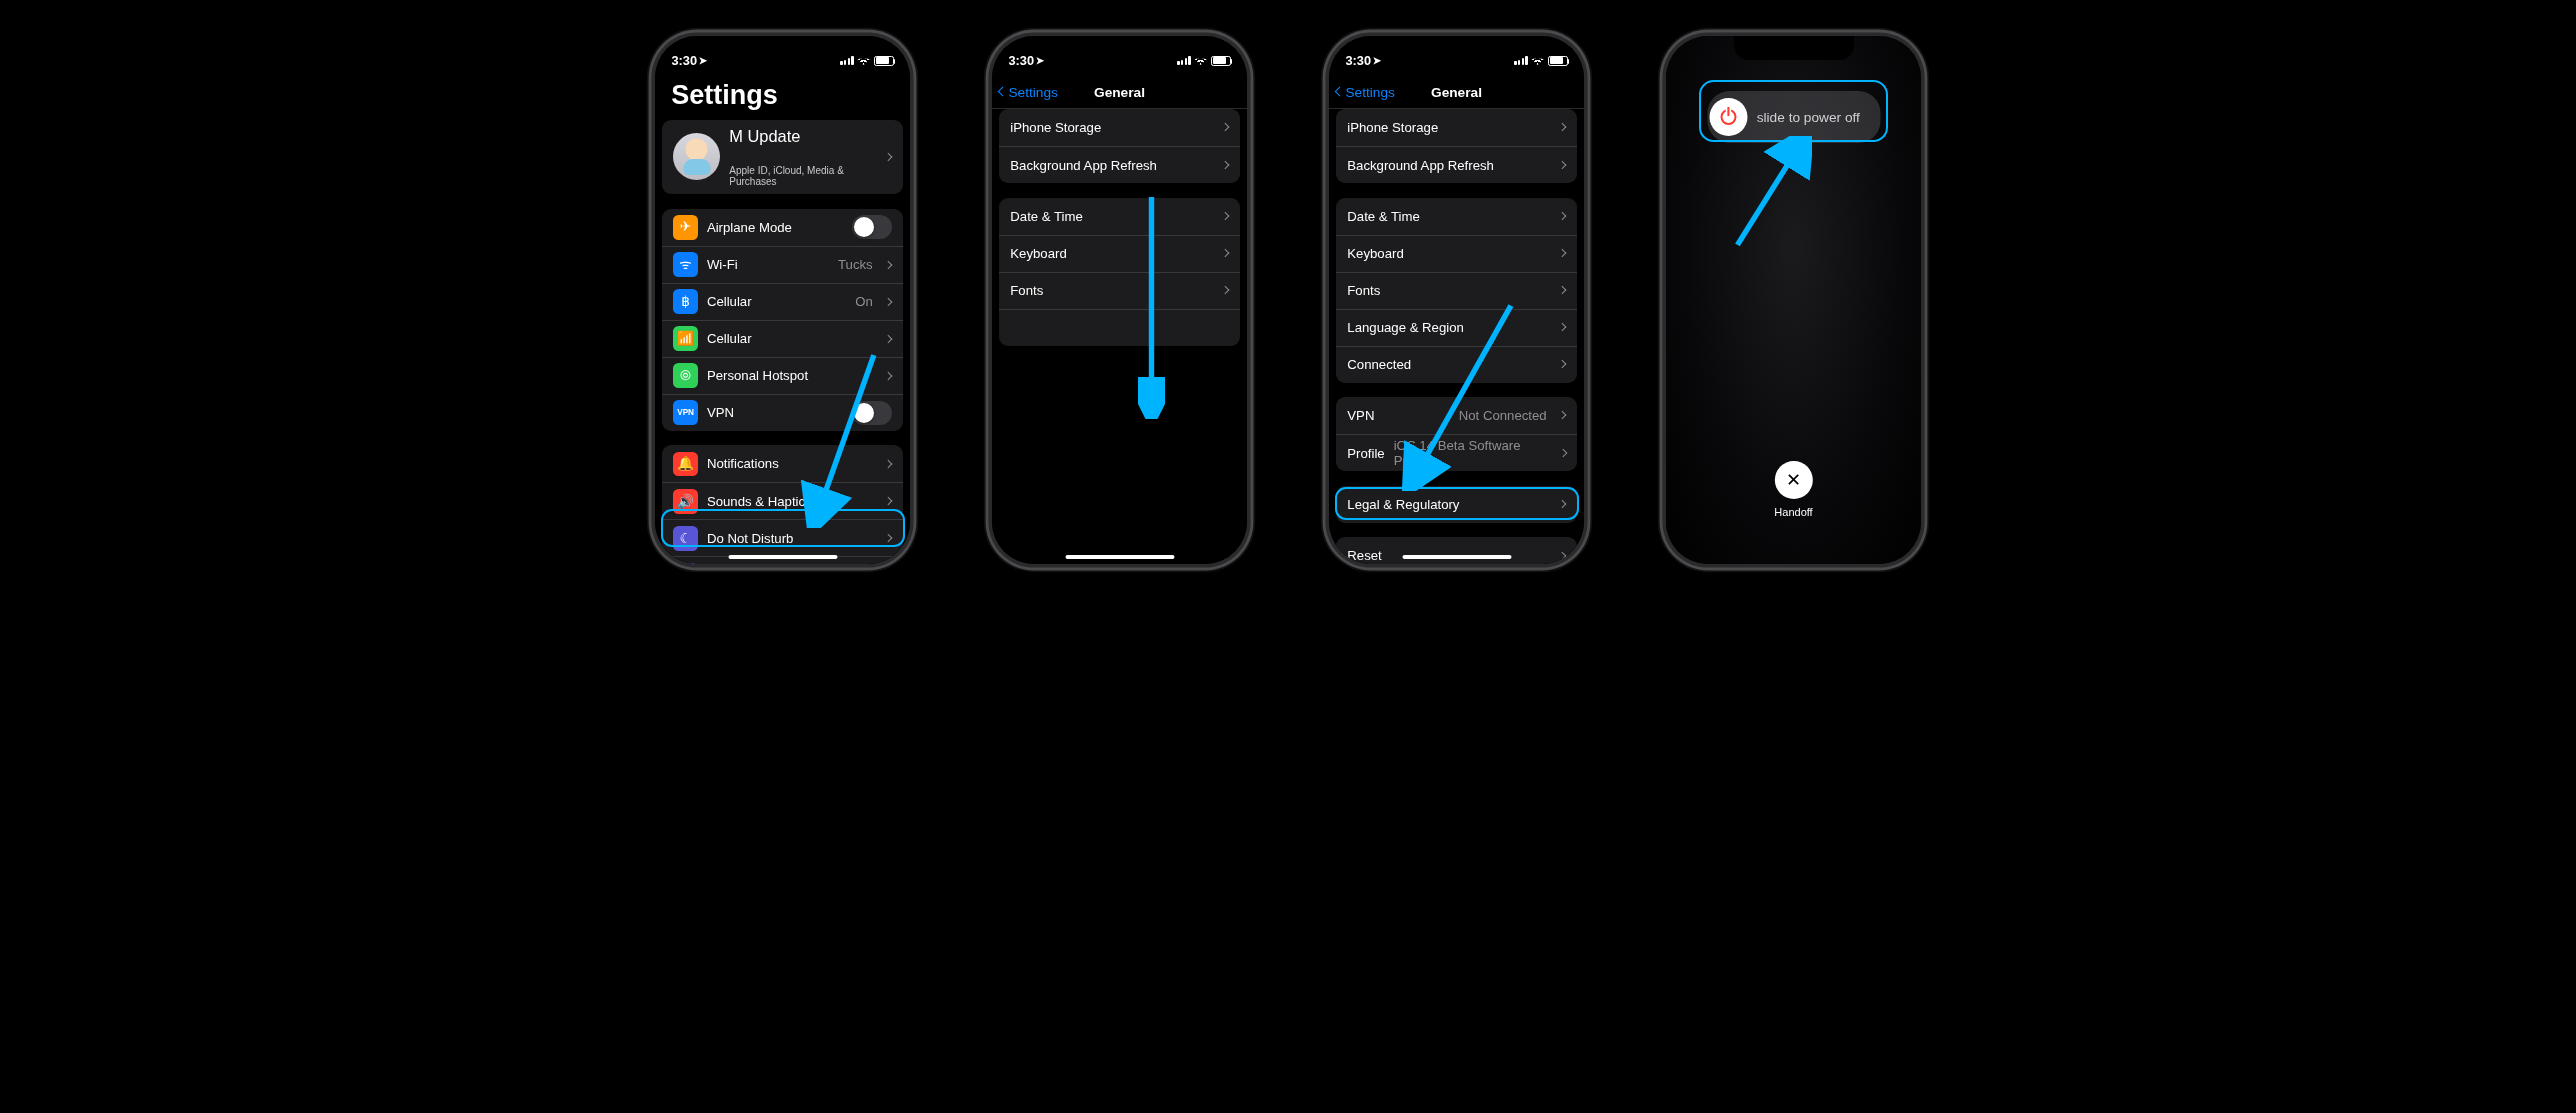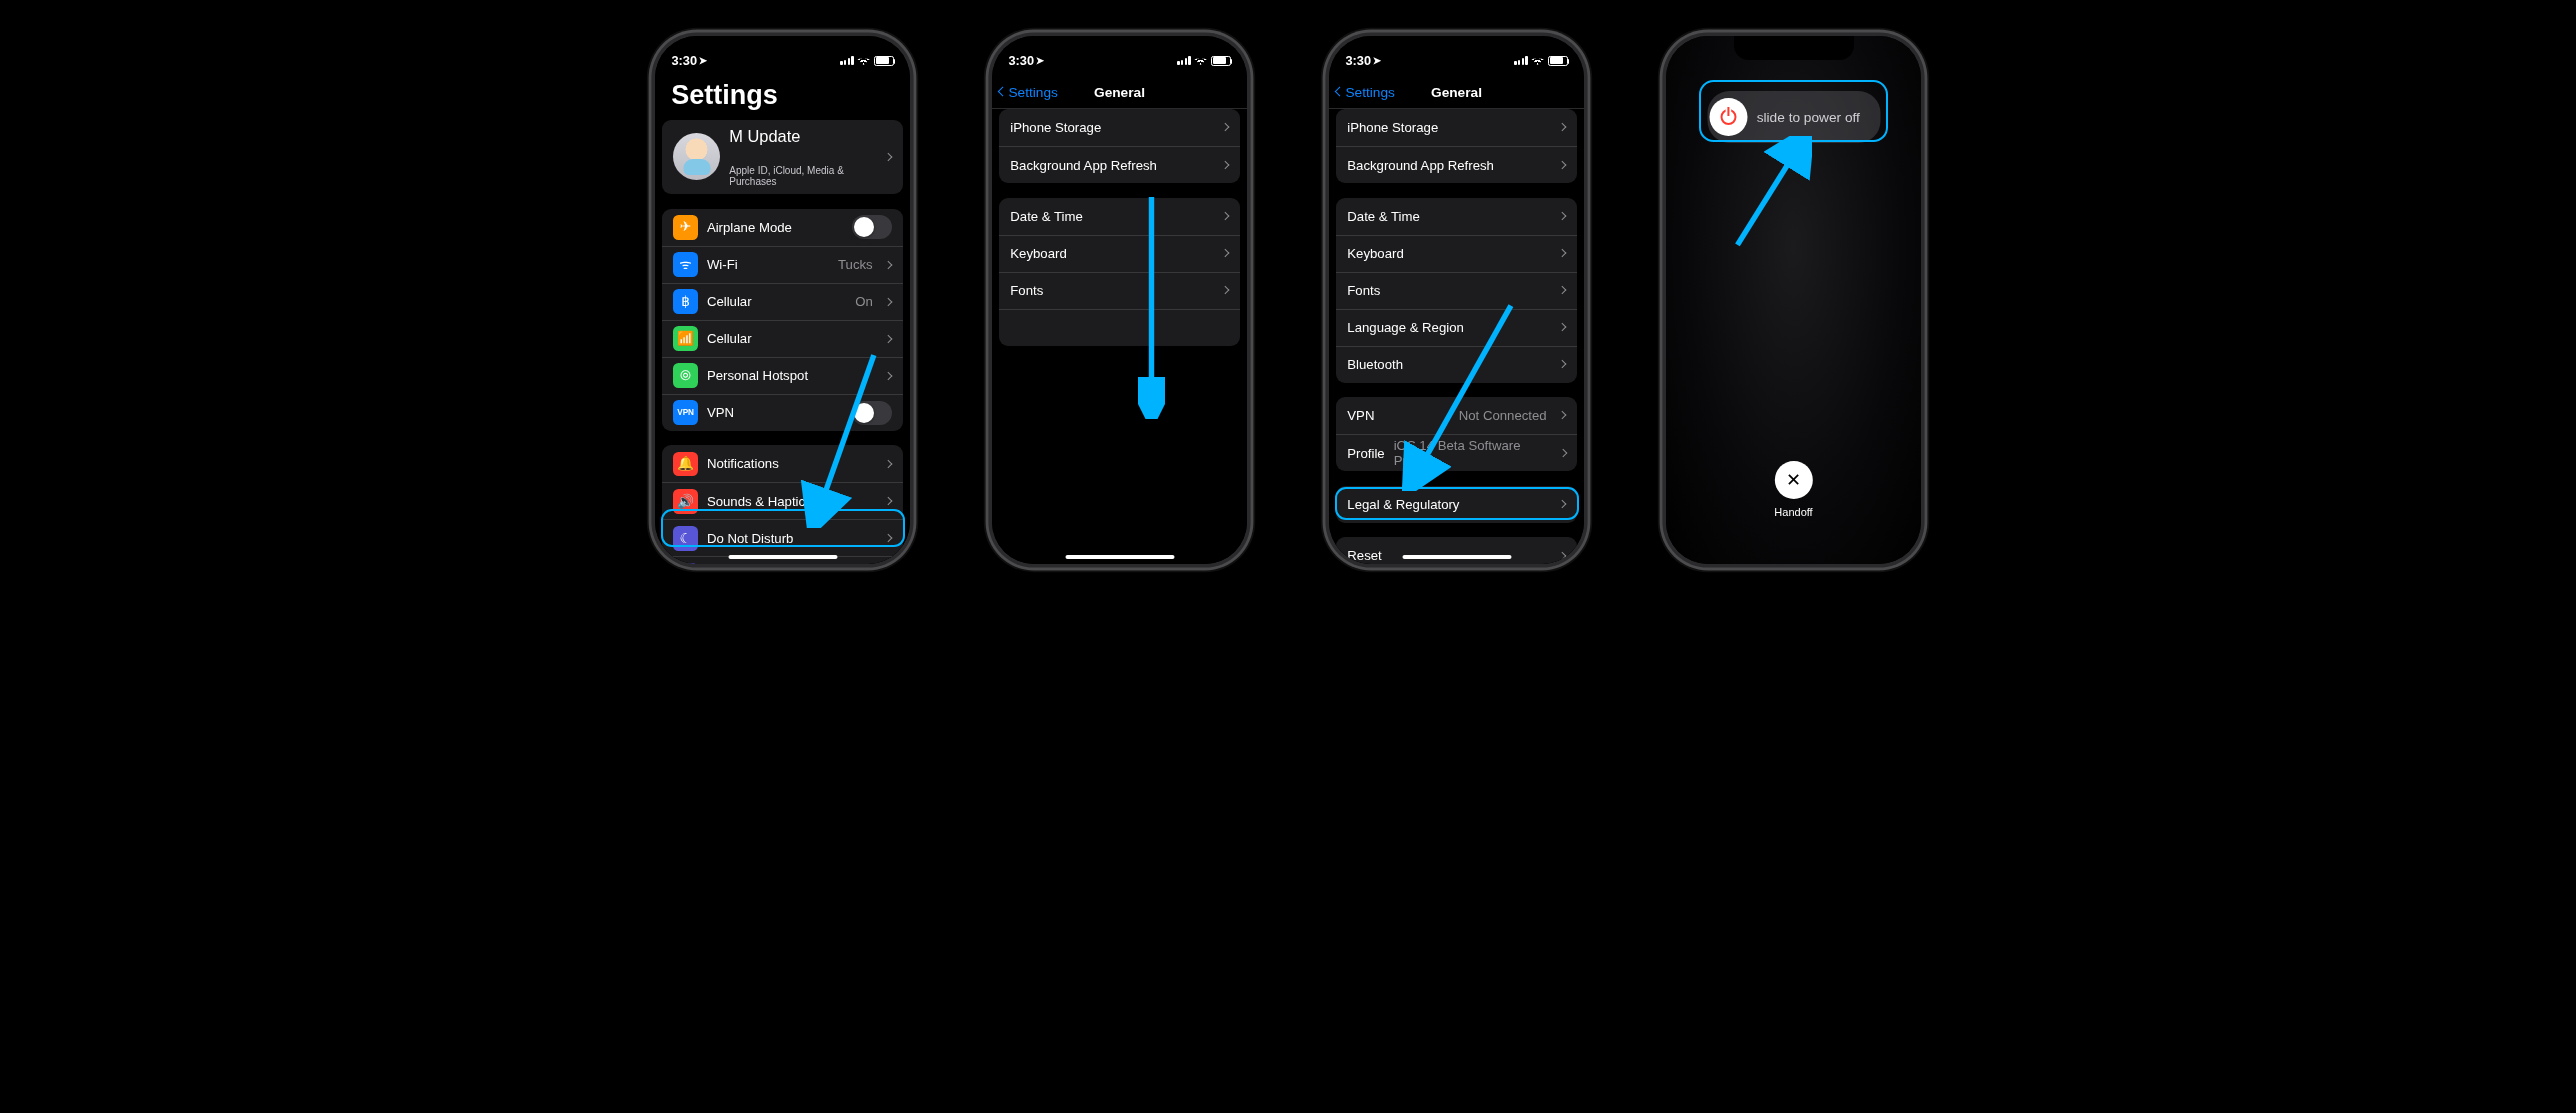--- a/index.html
+++ b/index.html
@@ -540,21 +540,21 @@
           </div>
         <div class="cell">
             <span class="label">Fonts</span>
             <span class="chev"></span>
           </div>
         <div class="cell">
             <span class="label">Language &amp; Region</span>
             <span class="chev"></span>
           </div>
         <div class="cell">
-            <span class="label">Bluetooth</span>
+            <span class="label">Connected</span>
             <span class="chev"></span>
           </div>
       </div>
       <div class="group">
         <div class="cell">
             <span class="label">VPN</span>
             <span class="detail">Not Connected</span>
             <span class="chev"></span>
           </div>
         <div class="cell">

